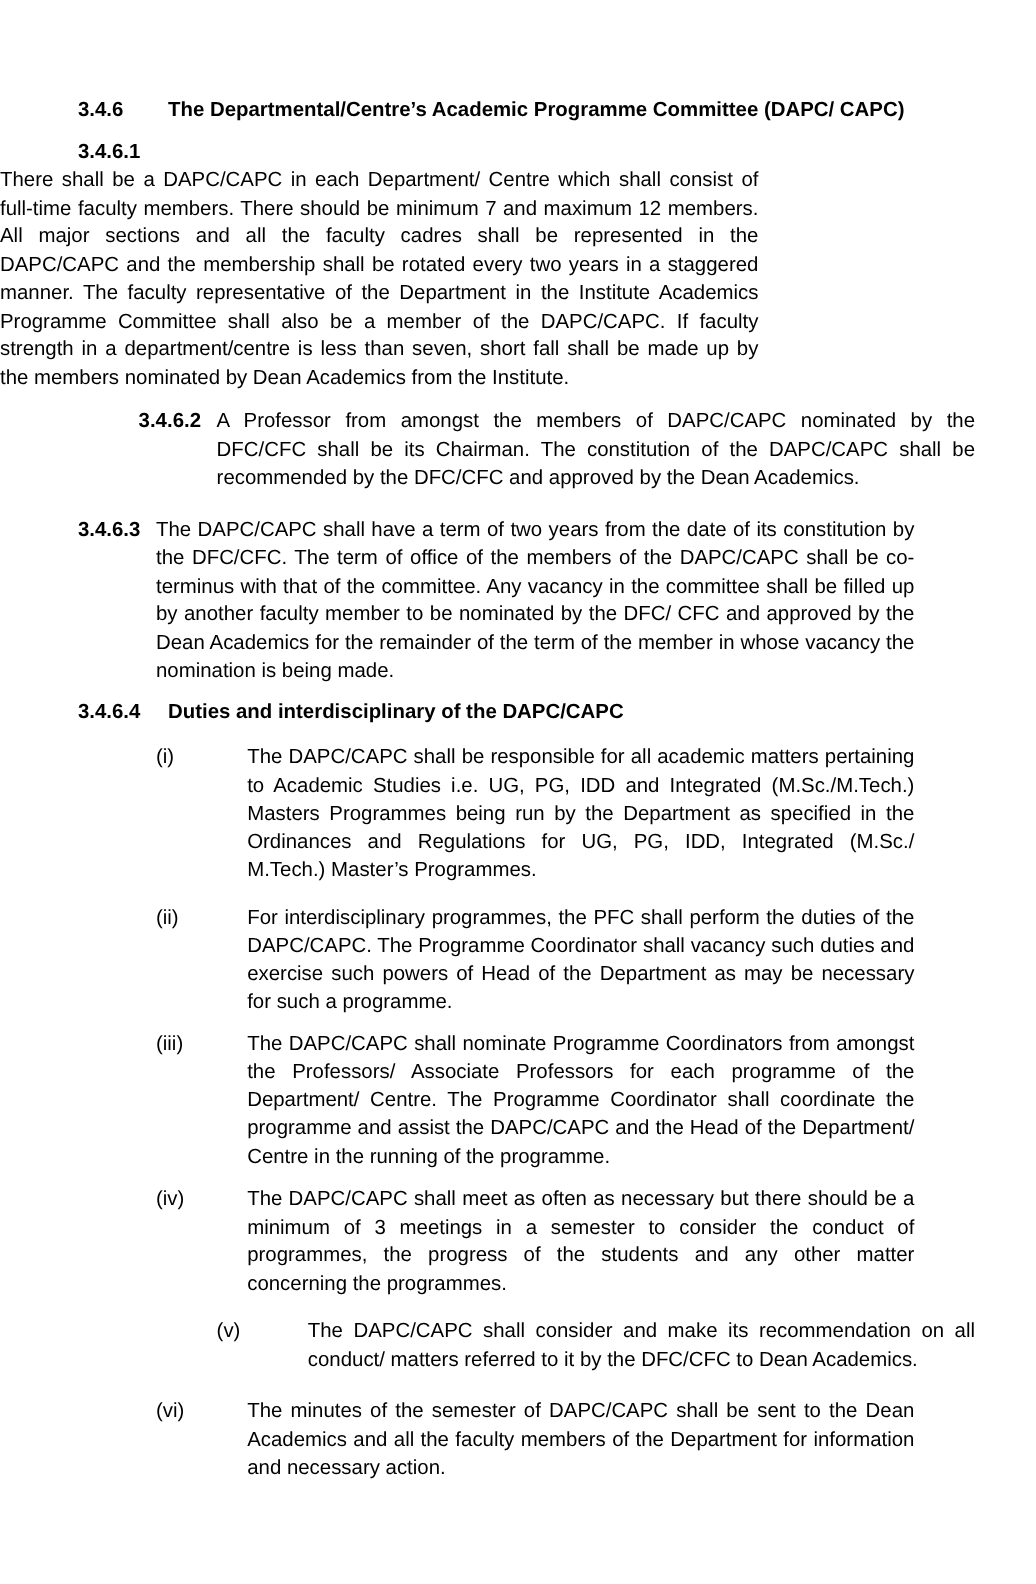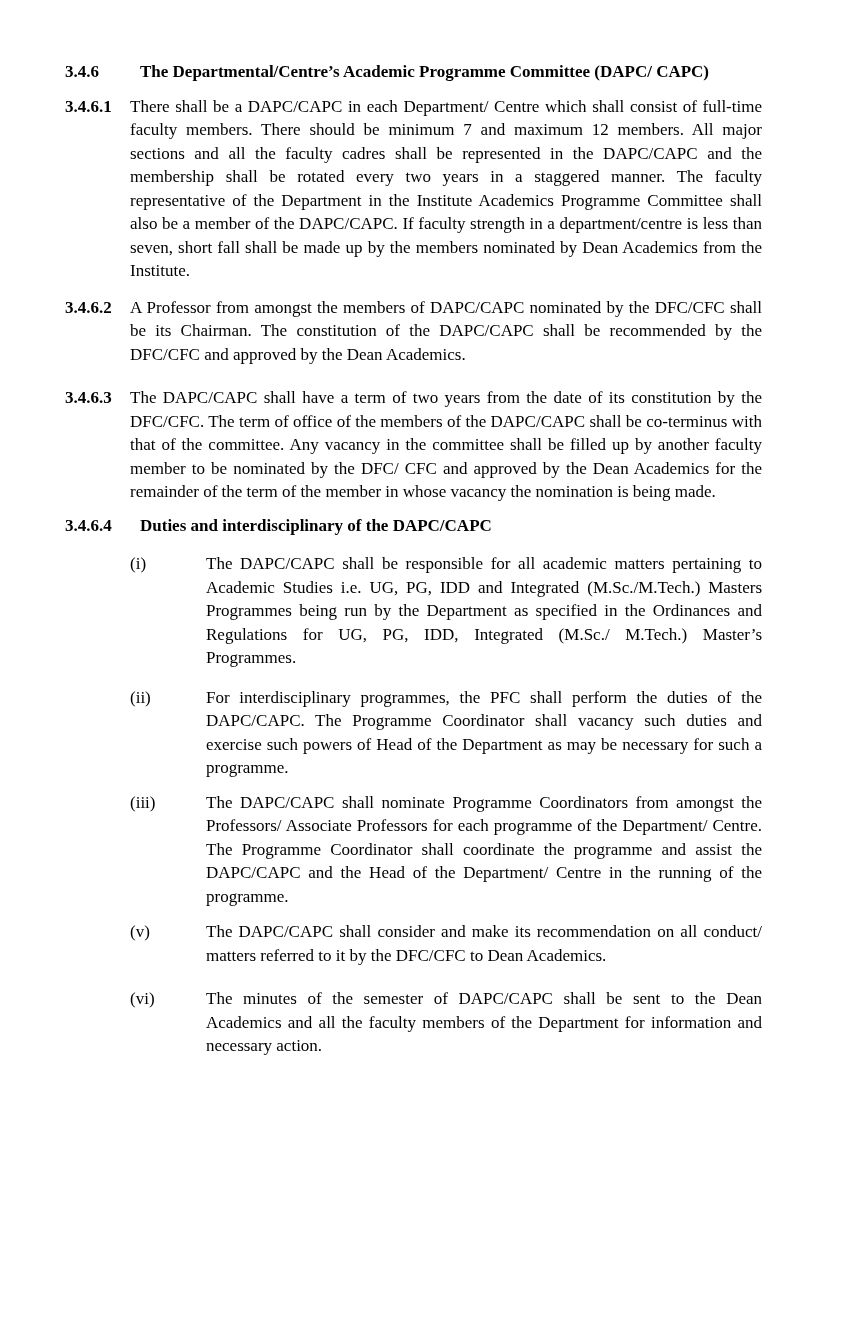--- a/index.html
+++ b/index.html
@@ -13,22 +13,21 @@
     color: #000000;
     font-family: "Liberation Sans", sans-serif;
     font-size: 17px;
     line-height: 23.5px;
     overflow: hidden;
   }
   .page {
     box-sizing: border-box;
     width: 863px;
     height: 1320px;
-    padding-top: 60px;
-    font-family: Liberation Serif, serif;
+    padding-top: 80px;
   }
   .row {
     display: flex;
     align-items: flex-start;
   }
   .sec-num {
     flex: none;
     width: 65px;
     margin-left: 65px;
     font-weight: bold;
@@ -52,22 +51,22 @@
   .duty-label {
     flex: none;
     width: 76px;
     margin-left: 130px;
   }
   .duty-body {
     width: 556px;
     text-align: justify;
   }
   .mb-11 { margin-bottom: 11px; }
-  .mb-13 { margin-bottom: 13px; }
-  .mb-20 { margin-bottom: 20px; }
+  .mb-13 { margin-bottom: 13px; flex-direction: column; }
+  .mb-20 { margin-bottom: 20px; justify-content: center; }
   .mb-10 { margin-bottom: 10px; }
   .mb-15 { margin-bottom: 15px; align-items: center; }
   .mb-16 { margin-bottom: 16px; }
   .mb-23 { margin-bottom: 11px; }
   .mb-12 { margin-bottom: 12px; }
 </style>
 </head>
 <body>
 
 <div class="page">
@@ -107,20 +106,24 @@
     <div class="row mb-23">
       <div class="duty-label">(ii)</div>
       <div class="duty-body">For interdisciplinary programmes, the PFC shall perform the duties of the DAPC/CAPC. The Programme Coordinator shall vacancy such duties and exercise such powers of Head of the Department as may be necessary for such a programme.</div>
     </div>
 
     <div class="row mb-12">
       <div class="duty-label">(iii)</div>
       <div class="duty-body">The DAPC/CAPC shall nominate Programme Coordinators from amongst the Professors/ Associate Professors for each programme of the Department/ Centre. The Programme Coordinator shall coordinate the programme and assist the DAPC/CAPC and the Head of the Department/ Centre in the running of the programme.</div>
     </div>
 
+    <div class="row mb-16">
+      <div class="duty-label">(iv)</div>
+      <div class="duty-body">The DAPC/CAPC shall meet as often as necessary but there should be a minimum of 3 meetings in a semester to consider the conduct of programmes, the progress of the students and any other matter concerning the programmes.</div>
+    </div>
 
     <div class="row mb-20">
       <div class="duty-label">(v)</div>
       <div class="duty-body">The DAPC/CAPC shall consider and make its recommendation on all conduct/ matters referred to it by the DFC/CFC to Dean Academics.</div>
     </div>
 
     <div class="row">
       <div class="duty-label">(vi)</div>
       <div class="duty-body">The minutes of the semester of DAPC/CAPC shall be sent to the Dean Academics and all the faculty members of the Department for information and necessary action.</div>
     </div>

